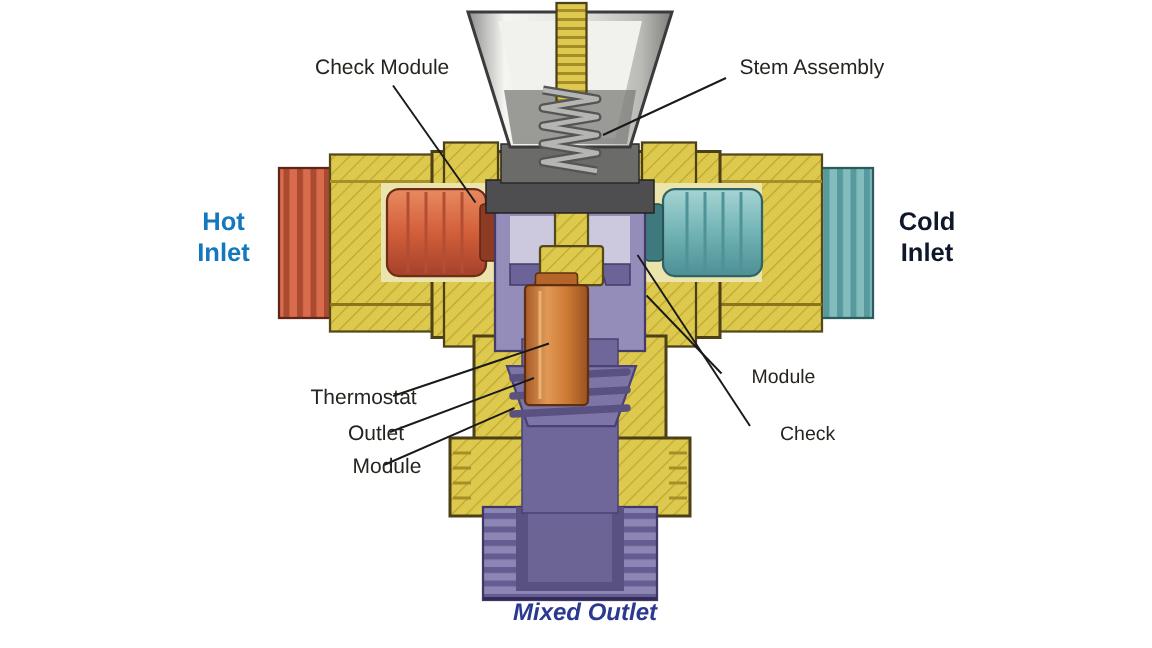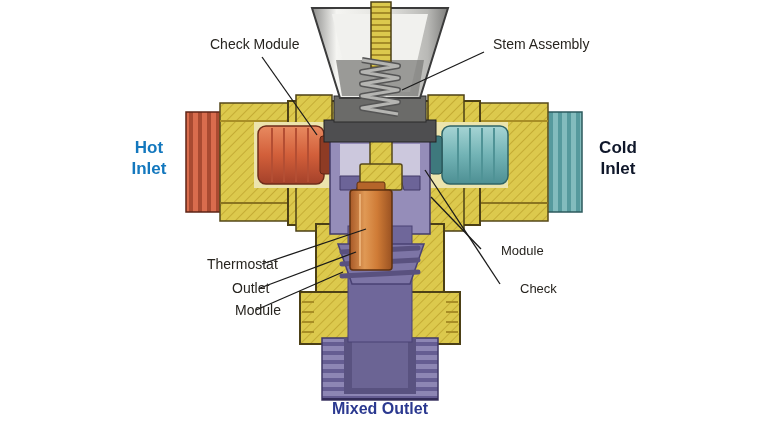--- a/index.html
+++ b/index.html
@@ -195,15 +195,15 @@
   <div class="label" style="left:190px;top:256px">Thermostat</div>
 
   <div class="label" style="left:215px;top:280px">Outlet</div>
 
   <div class="label" style="left:218px;top:302px">Module</div>
 
   <div class="label small" style="left:484px;top:243px">Module</div>
 
   <div class="label small" style="left:503px;top:281px">Check</div>
 
-  <div class="outlet" style="left: 310px; top: 400px; color: rgb(43, 57, 144);">Mixed Outlet</div>
+  <div class="outlet" style="left: 320px; top: 400px; color: rgb(43, 57, 144); font-style: italic;">Mixed Outlet</div>
 
 </div>
 
 </body></html>

